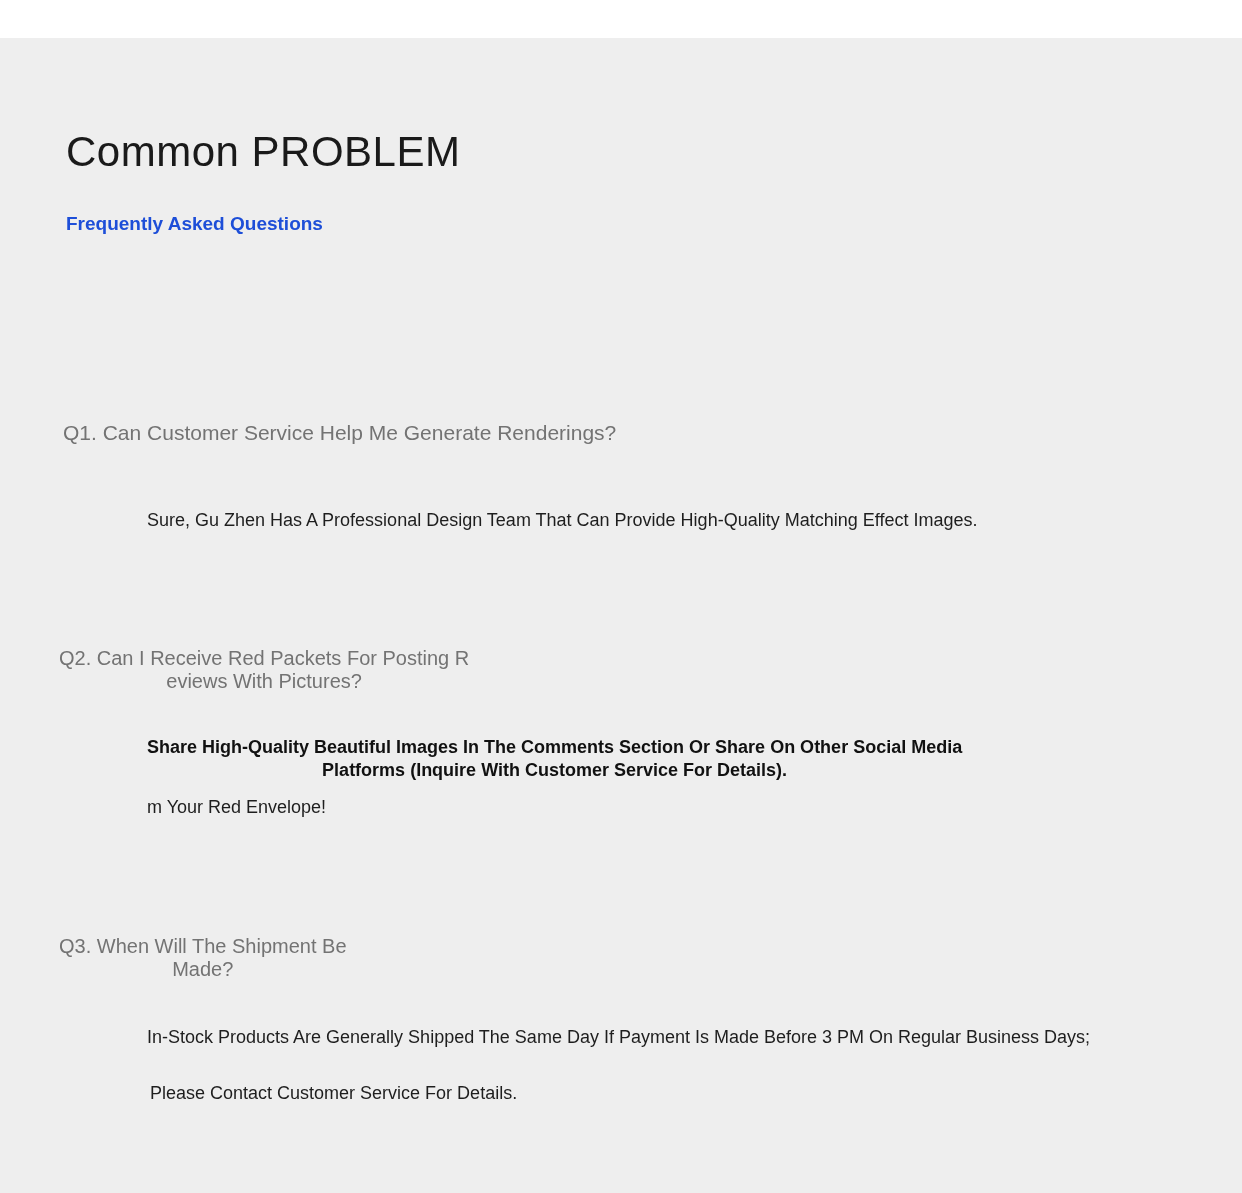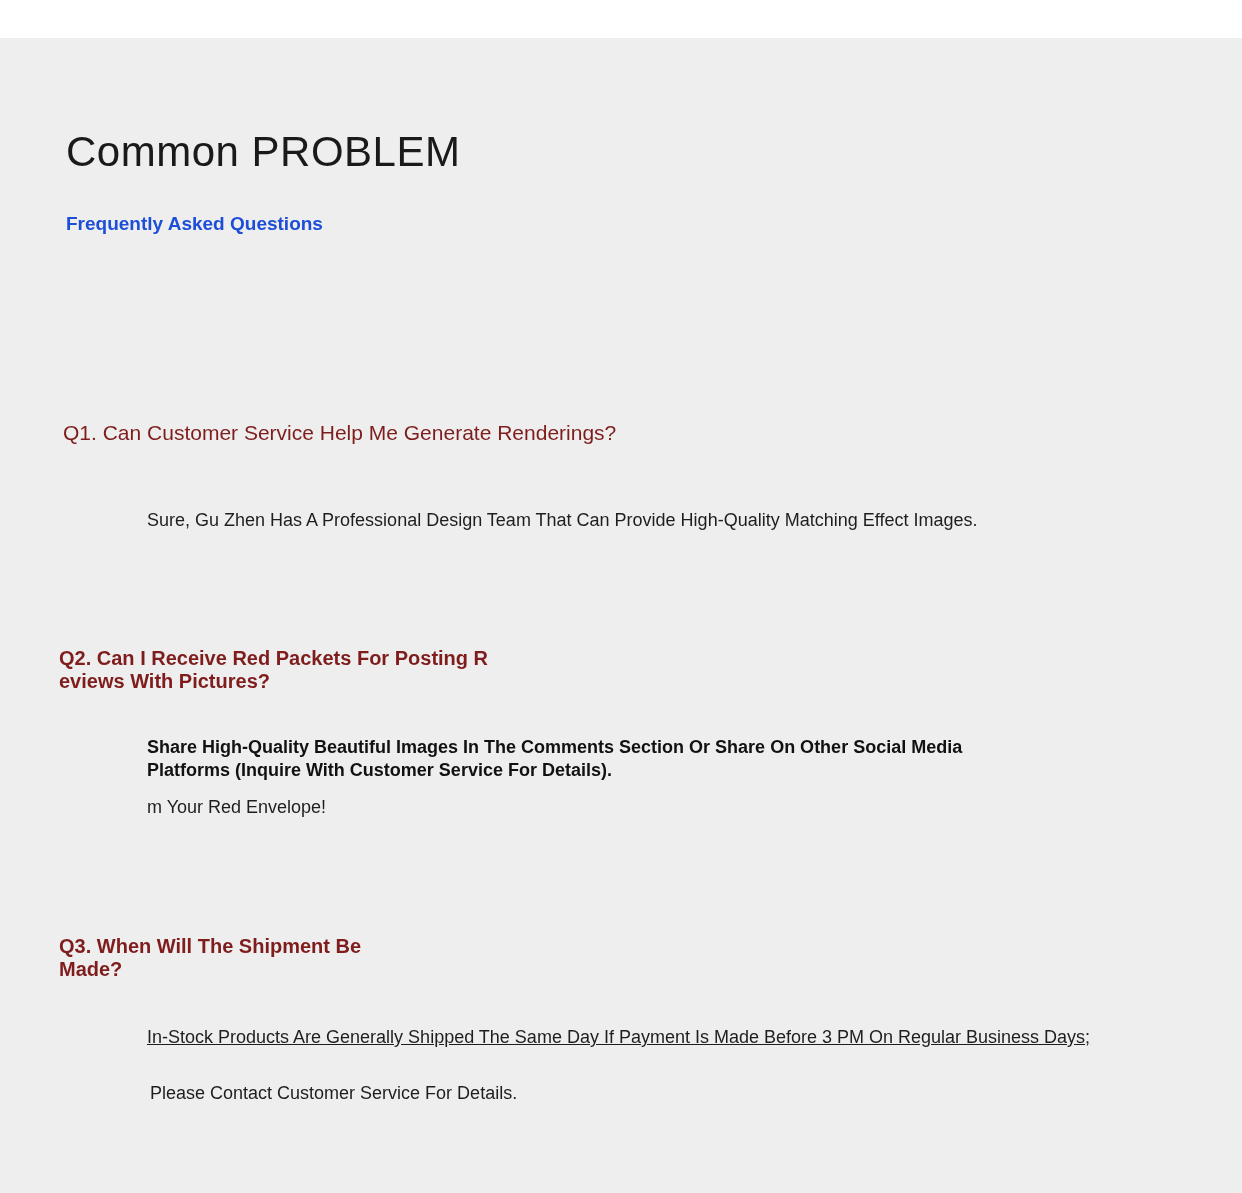--- a/index.html
+++ b/index.html
@@ -15,20 +15,21 @@
     overflow: hidden;
   }
   .content-area {
     position: absolute;
     left: 0;
     top: 38px;
     width: 1242px;
     height: 1155px;
     background: #eeeeee;
     overflow: hidden;
+    text-align: center;
   }
   .top-bar {
     position: absolute;
     left: 0;
     top: 0;
     width: 1242px;
     height: 38px;
     background: #ffffff;
   }
   .page-title {
@@ -45,54 +46,54 @@
     position: absolute;
     left: 66px;
     top: 175px;
     font-size: 19px;
     font-weight: 700;
     color: #1d4ed8;
     white-space: nowrap;
   }
   .q-heading {
     position: absolute;
-    color: #7f1d1d;
+    color: #737373;
     white-space: nowrap;
     line-height: 23px;
   }
   .q-heading.regular {
     left: 63px;
     top: 383px;
     font-size: 21px;
     font-weight: 400;
   }
   .q-heading.bold {
     font-size: 20px;
-    font-weight: 700;
+    font-weight: 400;
   }
   #q2-heading { left: 59px; top: 609px; }
   #q3-heading { left: 59px; top: 897px; }
   .answer {
     position: absolute;
     color: #1e1e1e;
     font-size: 18px;
     font-weight: 400;
     line-height: 22px;
     white-space: nowrap;
     margin-left: 9px;
   }
   .answer.bold {
     font-weight: 700;
     color: #111111;
     line-height: 23px;
   }
   #q1-answer { left: 138px; top: 471px; }
   #q2-answer-bold { left: 138px; top: 698px; }
   #q2-answer { left: 138px; top: 758px; }
-  #q3-answer-1 { left: 138px; top: 988px; text-decoration: underline; }
+  #q3-answer-1 { left: 138px; top: 988px; }
   #q3-answer-2 { left: 141px; top: 1044px; }
 </style>
 </head>
 <body>
 
 <div class="top-bar"></div>
 
 <div class="content-area">
 
   <div class="page-title">Common PROBLEM</div>

